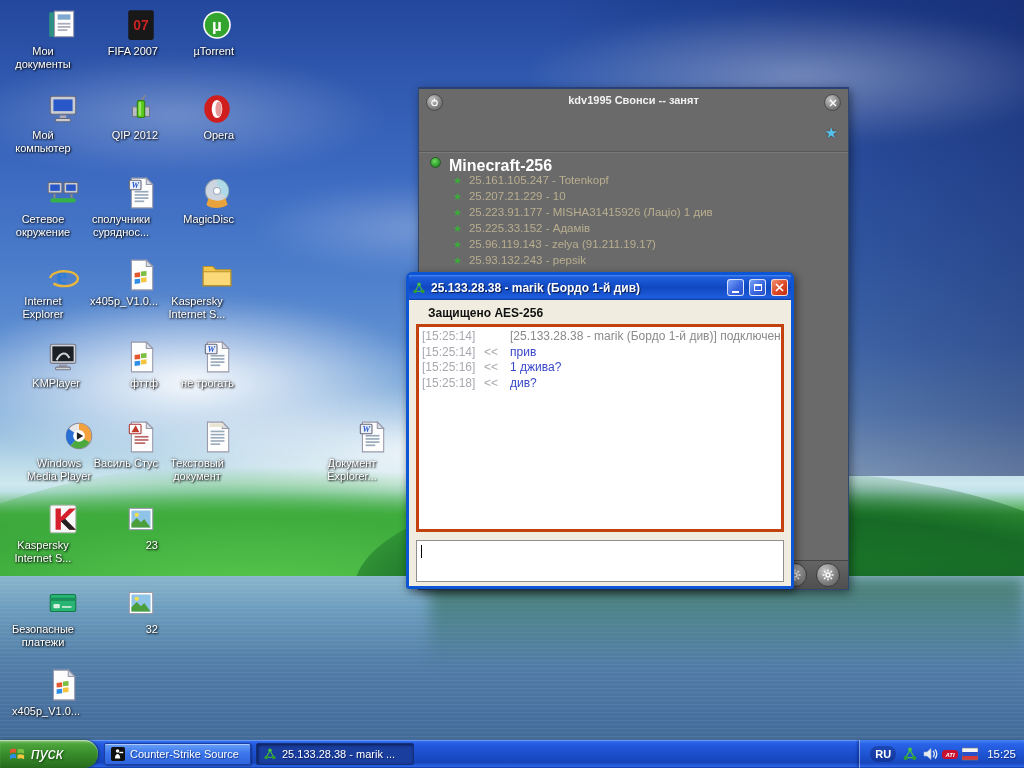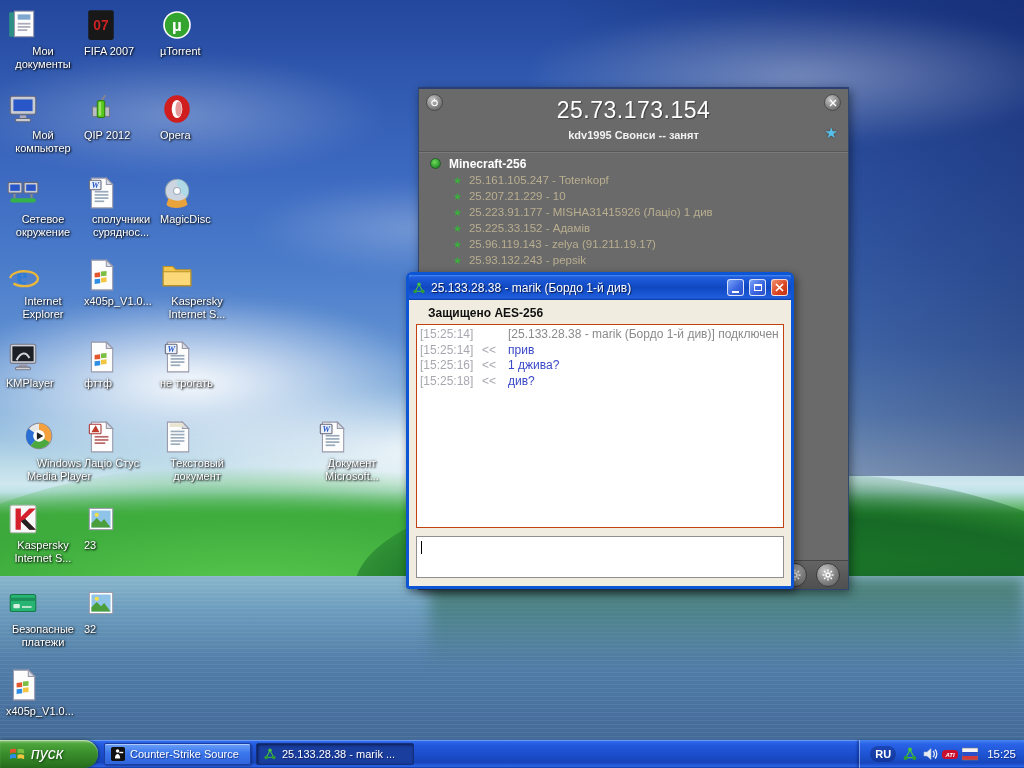--- a/index.html
+++ b/index.html
@@ -20,72 +20,72 @@
   .hillR{position:absolute;right:-90px;top:468px;width:760px;height:122px;border-radius:50%/100% 100% 0 0;
     background:radial-gradient(ellipse 70% 100% at 55% 100%,#1d7a2a 0%,#176a26 60%,rgba(25,110,40,0) 100%);}
   .water{position:absolute;left:0;right:0;top:576px;bottom:0;
     background:repeating-linear-gradient(180deg,rgba(255,255,255,.06) 0 1px,rgba(0,0,0,0) 1px 4px),
       linear-gradient(180deg,#8ab6cc 0%,#6b9cbd 18%,#527ea8 45%,#476f9e 75%,#40678f 100%);}
   .waterRefl{position:absolute;left:430px;right:0;top:578px;height:88px;filter:blur(7px);
     background:linear-gradient(180deg,rgba(22,84,44,.55),rgba(22,84,44,0));}
 
   
   #icons{position:absolute;inset:0;z-index:5}
-  .dicon{position:absolute;width:74px;display:flex;flex-direction:column;align-items:flex-start;cursor:default}
+  .dicon{position:absolute;width:74px;display:flex;flex-direction:column;align-items:flex-end;cursor:default}
   .ic32{width:34px;height:34px;display:block;margin-bottom:3px}
   .ic32 svg{width:34px;height:34px;display:block}
   .dlabel{color:#fff;font-size:11px;line-height:13px;text-align:center;
     text-shadow:1px 1px 2px rgba(0,0,0,.95),0 0 3px rgba(0,0,0,.6);word-wrap:break-word;max-width:74px}
 
   
   #hamachi{position:absolute;left:418px;top:87px;width:429px;height:500px;z-index:20;
     background:#6a6a6a;border:1px solid #31486e;border-top:2px solid #2b3f77;
     box-shadow:2px 3px 9px rgba(0,0,0,.45);}
   .h-head{height:62px;position:relative;border-bottom:1px solid #575757;box-shadow:0 1px 0 #7a7a7a;}
   .h-ip{text-align:center;font-size:23px;color:#fff;padding-top:8px;letter-spacing:.5px;
     text-shadow:1px 1px 1px rgba(0,0,0,.4)}
   .h-status{text-align:center;font-size:11px;font-weight:bold;color:#f2f2f2;padding-top:5px}
   .h-round{position:absolute;width:15px;height:15px;border-radius:50%;cursor:pointer;
     background:radial-gradient(circle at 35% 30%,#c4c4c4,#7a7a7a 65%,#5e5e5e);
     border:1px solid #4a4a4a;display:flex;align-items:center;justify-content:center}
   .h-power{left:7px;top:5px}.h-close{right:7px;top:5px}
   .h-star{position:absolute;right:10px;top:35px;color:#57c0ea;font-size:15px;cursor:pointer;
     text-shadow:0 0 2px rgba(0,0,0,.5)}
   .h-list{padding-top:3px}
-  .h-net{display:flex;align-items:center;gap:8px;padding:2px 0 2px 11px;height:13px;
-    color:#fff;font-weight:bold;font-size:12px;cursor:default}
+  .h-net{display:flex;gap:8px;padding:2px 0 2px 11px;height:13px;
+    color:#fff;font-weight:bold;font-size:16px;cursor:default}
   .h-dot{width:9px;height:9px;border-radius:50%;flex:none;border:1px solid #295a29;
     background:radial-gradient(circle at 40% 35%,#6edb5a,#2f9e2f 60%,#1c6e1c)}
   .member{display:flex;align-items:center;gap:7px;padding-left:34px;height:16px;
     font-size:11.5px;color:#b9ae8f;cursor:default;white-space:nowrap}
   .mstar{color:#3cae3c;font-size:10px;flex:none}
   .h-bottom{position:absolute;bottom:0;left:0;right:0;height:28px;
     background:linear-gradient(180deg,#646464,#4f4f4f);border-top:1px solid #454545;
     display:flex;justify-content:flex-end;align-items:center;gap:9px;padding-right:8px}
   .h-cbtn{width:22px;height:22px;border-radius:50%;cursor:pointer;flex:none;
     background:radial-gradient(circle at 35% 30%,#c6c6c6,#7c7c7c 60%,#5c5c5c);
     border:1px solid #3c3c3c;display:flex;align-items:center;justify-content:center}
 
   
   #chat{position:absolute;left:406px;top:272px;width:388px;height:317px;z-index:30;
     border:3px solid #0c55d4;border-radius:6px 6px 3px 3px;background:#f0ede0;
     box-shadow:2px 3px 9px rgba(0,0,0,.5);box-sizing:border-box}
   .c-title{height:25px;border-radius:3px 3px 0 0;display:flex;align-items:center;gap:5px;padding:0 3px;
     background:linear-gradient(180deg,#4a8af4 0%,#1f5ede 8%,#1048c0 50%,#1f5ede 92%,#0b3a9e 100%)}
-  .c-title .ttl{flex:1;color:#fff;font-weight:normal;font-size:12px;white-space:nowrap;overflow:hidden;
+  .c-title .ttl{flex:1;color:#fff;font-weight:bold;font-size:12px;white-space:nowrap;overflow:hidden;
     text-shadow:1px 1px 1px rgba(0,0,20,.7)}
   .cbtn{width:17px;height:17px;border-radius:3px;border:1px solid rgba(255,255,255,.8);cursor:pointer;
     display:flex;align-items:center;justify-content:center;flex:none;box-sizing:border-box}
   .cbtn.mm{background:linear-gradient(135deg,#7aa4f8,#3a66e0 55%,#2a52c8)}
   .cbtn.cl{background:linear-gradient(135deg,#f09070,#dd4826 55%,#c03010)}
   .g-min{width:7px;height:2px;background:#fff;margin-top:8px}
   .g-max{width:8px;height:7px;border:1px solid #fff;border-top:2px solid #fff;box-sizing:border-box}
   .c-body{padding:4px 7px 0 7px}
   .c-sec{font-weight:bold;font-size:12px;color:#101010;margin:2px 12px 4px}
-  .c-msgs{height:198px;background:#fff;border:1px solid #c2410c;font-size:12px;
+  .c-msgs{height:198px;background:#fff;border:3px solid #c2410c;font-size:12px;
     padding:2px 3px;overflow:hidden;cursor:text}
   .msg{display:flex;line-height:15.5px;white-space:nowrap}
   .msg .t{color:#a8a8b0;width:62px;flex:none}
   .msg .a{color:#a8a8b0;width:26px;flex:none}
   .msg.system .x{color:#8a8a8a}
   .msg.incoming .x{color:#3847c8}
   .c-input{margin-top:8px;height:40px;background:#fff;border:1px solid #8f8f8f;position:relative;cursor:text}
   .caret{position:absolute;left:4px;top:4px;width:1px;height:13px;background:#000;animation:blink 1.1s steps(1) infinite}
   @keyframes blink{50%{opacity:0}}
 
@@ -336,21 +336,21 @@
         <svg viewBox="0 0 32 32">
           <path d="M7 2h14l6 6v22H7z" fill="#fdfdfd" stroke="#99a"></path>
           <path d="M21 2l6 6h-6z" fill="#d8dce4" stroke="#99a"></path>
           <rect x="10" y="15" width="13" height="1.6" fill="#bb6666"></rect>
           <rect x="10" y="18" width="13" height="1.6" fill="#bb6666"></rect>
           <rect x="10" y="21" width="10" height="1.6" fill="#bb6666"></rect>
           <rect x="5" y="4" width="11" height="9" rx="1" fill="#fff" stroke="#a33"></rect>
           <path d="M7 11.5l4-6.5 3.5 6.5z" fill="#c03a2a"></path>
         </svg>
       </span>
-      <span class="dlabel">Лаціо Стус</span>
+      <span class="dlabel">Василь Стус</span>
     </div>
     <div class="dicon" style="left: 160px; top: 420px;">
       <span class="ic32">
         <svg viewBox="0 0 32 32">
           <path d="M7 2h14l6 6v22H7z" fill="#fdfdfd" stroke="#99a"></path>
           <path d="M21 2l6 6h-6z" fill="#d8dce4" stroke="#99a"></path>
           <rect x="9" y="3" width="13" height="3.5" fill="#e8e4d0"></rect>
           <g fill="#9ab">
             <rect x="10" y="10" width="13" height="1.5"></rect>
             <rect x="10" y="13" width="13" height="1.5"></rect>
@@ -368,21 +368,21 @@
           <path d="M7 2h14l6 6v22H7z" fill="#fdfdfd" stroke="#99a"></path>
           <path d="M21 2l6 6h-6z" fill="#d8dce4" stroke="#99a"></path>
           <rect x="10" y="14" width="13" height="1.6" fill="#9ab"></rect>
           <rect x="10" y="17" width="13" height="1.6" fill="#9ab"></rect>
           <rect x="10" y="20" width="13" height="1.6" fill="#9ab"></rect>
           <rect x="10" y="23" width="9" height="1.6" fill="#9ab"></rect>
           <rect x="5" y="4" width="11" height="9" rx="1" fill="#e8f0fa" stroke="#667"></rect>
           <text x="10.5" y="11.5" font-size="8" font-weight="bold" font-style="italic" fill="#2a57c8" text-anchor="middle" font-family="serif">W</text>
         </svg>
       </span>
-      <span class="dlabel">Документ Microsoft...</span>
+      <span class="dlabel">Документ Explorer...</span>
     </div>
     <div class="dicon" style="left: 6px; top: 502px;">
       <span class="ic32">
         <svg viewBox="0 0 32 32">
           <rect x="4" y="3" width="24" height="26" rx="2" fill="#f8f8f8" stroke="#bbb"></rect>
           <path d="M9 6v20h5V18l8 8h6L18 16 28 6h-6l-8 8V6z" fill="#d41f2c"></path>
           <path d="M18 16l10 10h-6l-8-8z" fill="#222"></path>
         </svg>
       </span>
       <span class="dlabel">Kaspersky Internet S...</span>
@@ -443,21 +443,20 @@
       <svg width="9" height="9" viewBox="0 0 10 10">
           <circle cx="5" cy="5.6" r="3" fill="none" stroke="#fff" stroke-width="1.3"></circle>
           <line x1="5" y1="0.6" x2="5" y2="4" stroke="#fff" stroke-width="1.3"></line>
         </svg>
     </div>
     <div class="h-round h-close">
       <svg width="8" height="8" viewBox="0 0 8 8">
           <path d="M1 1l6 6M7 1l-6 6" stroke="#fff" stroke-width="1.4"></path>
         </svg>
     </div>
-    <div class="h-ip">25.73.173.154</div>
     <div class="h-status">kdv1995 Свонси -- занят</div>
     <div class="h-star">★</div>
   </div>
   <div class="h-list">
     <div class="h-net">
       <span class="h-dot"></span>
       <span>Minecraft-256</span>
     </div>
     <div id="members">
         <div class="member">

